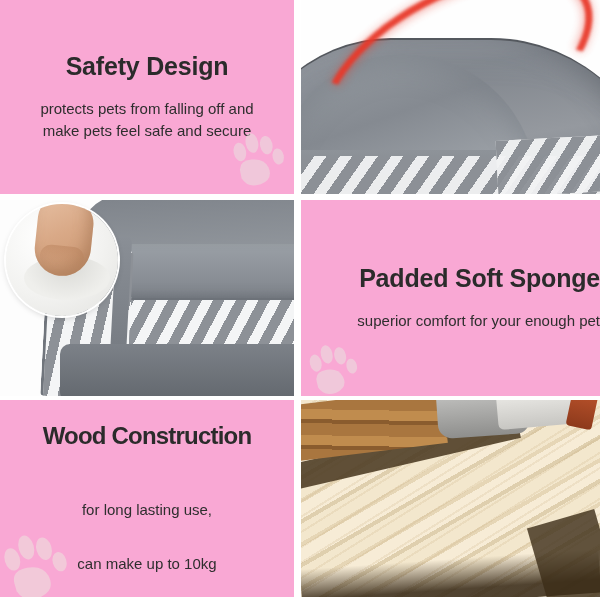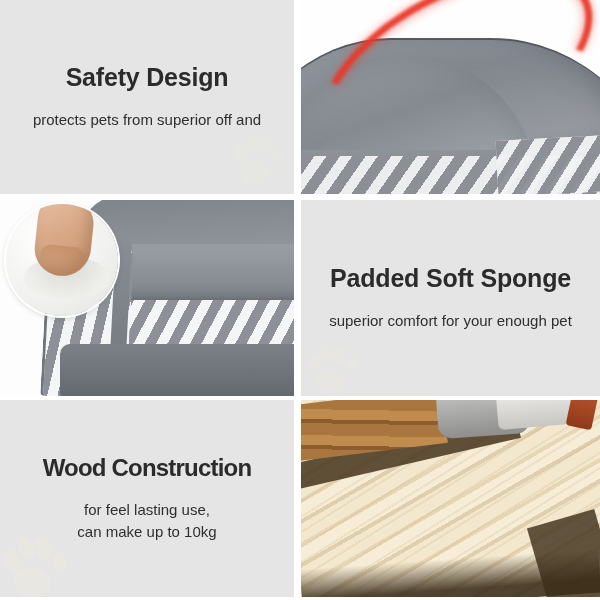--- a/index.html
+++ b/index.html
@@ -17,27 +17,27 @@
     display: grid;
     grid-template-columns: 297px 303px;
     grid-template-rows: 197px 200px 203px;
     gap: 0;
   }
   .cell { position: relative; overflow: hidden; }
   
   .cell.c0 { width: 294px; height: 194px; }
   .cell.c1 { width: 299px; height: 194px; margin-left: 4px; }
   .cell.c2 { width: 294px; height: 196px; margin-top: 3px; }
-  .cell.c3 { width: 299px; height: 196px; margin-left: 4px; margin-top: 3px; }
-  .cell.c4 { width: 294px; height: 197px; margin-top: 3px; }
+  .cell.c3 { width: 299px; height: 196px; margin-left: 4px; margin-top: 3px; align-items: flex-end; }
+  .cell.c4 { width: 294px; height: 197px; margin-top: 3px; gap: 32px; }
   .cell.c5 { width: 299px; height: 197px; margin-left: 4px; margin-top: 3px; }
 
   
   .textpanel {
-    background: #e5e5e5;
+    background: #f9a8d4;
     display: flex; flex-direction: column;
     align-items: center; justify-content: center;
     text-align: center;
     color: #2c2c2c;
   }
   .heading {
     font-size: 25px;
     font-weight: 700;
     letter-spacing: -0.2px;
     color: #2b2b2b;
@@ -232,21 +232,22 @@
     background: #3c2d18; transform: rotate(-16deg); opacity: .8;
   }
 </style>
 </head>
 <body>
 
 <div class="grid">
 
   <div class="cell c0 textpanel">
     <div class="heading">Safety Design</div>
-    <div class="body">protects pets from superior off and</div>
+    <div class="body">protects pets from falling off and</div>
+    <div class="body">make pets feel safe and secure</div>
     <div class="paw" style="right:6px; bottom:2px; width:62px; height:62px;">
       <svg viewBox="0 0 100 100" width="62" height="62" aria-hidden="true">
         <g fill="#e8e7e0" transform="rotate(-12 50 50)">
           <ellipse cx="26" cy="30" rx="10" ry="15"></ellipse>
           <ellipse cx="48" cy="20" rx="10" ry="16"></ellipse>
           <ellipse cx="70" cy="28" rx="10" ry="15"></ellipse>
           <ellipse cx="85" cy="50" rx="9" ry="13"></ellipse>
           <path d="M20 62 Q20 44 42 46 Q62 48 66 64 Q70 84 48 88 Q26 90 20 72 Z"></path>
         </g>
       </svg>
@@ -291,21 +292,21 @@
           <ellipse cx="70" cy="28" rx="10" ry="15"></ellipse>
           <ellipse cx="85" cy="50" rx="9" ry="13"></ellipse>
           <path d="M20 62 Q20 44 42 46 Q62 48 66 64 Q70 84 48 88 Q26 90 20 72 Z"></path>
         </g>
       </svg>
     </div>
   </div>
 
   <div class="cell c4 textpanel">
     <div class="heading tight">Wood Construction</div>
-    <div class="body">for feel lasting use,</div>
+    <div class="body">for long lasting use,</div>
     <div class="body">can make up to 10kg</div>
     <div class="paw" style="left:-4px; bottom:-10px; width:76px; height:76px;">
       <svg viewBox="0 0 100 100" width="76" height="76" aria-hidden="true">
         <g fill="#eceadf" transform="rotate(-16 50 50)">
           <ellipse cx="26" cy="30" rx="10" ry="15"></ellipse>
           <ellipse cx="48" cy="20" rx="10" ry="16"></ellipse>
           <ellipse cx="70" cy="28" rx="10" ry="15"></ellipse>
           <ellipse cx="85" cy="50" rx="9" ry="13"></ellipse>
           <path d="M20 62 Q20 44 42 46 Q62 48 66 64 Q70 84 48 88 Q26 90 20 72 Z"></path>
         </g>

